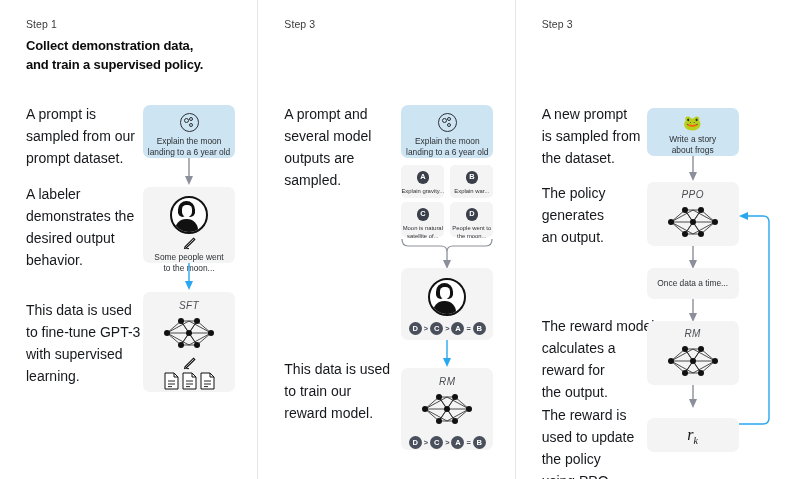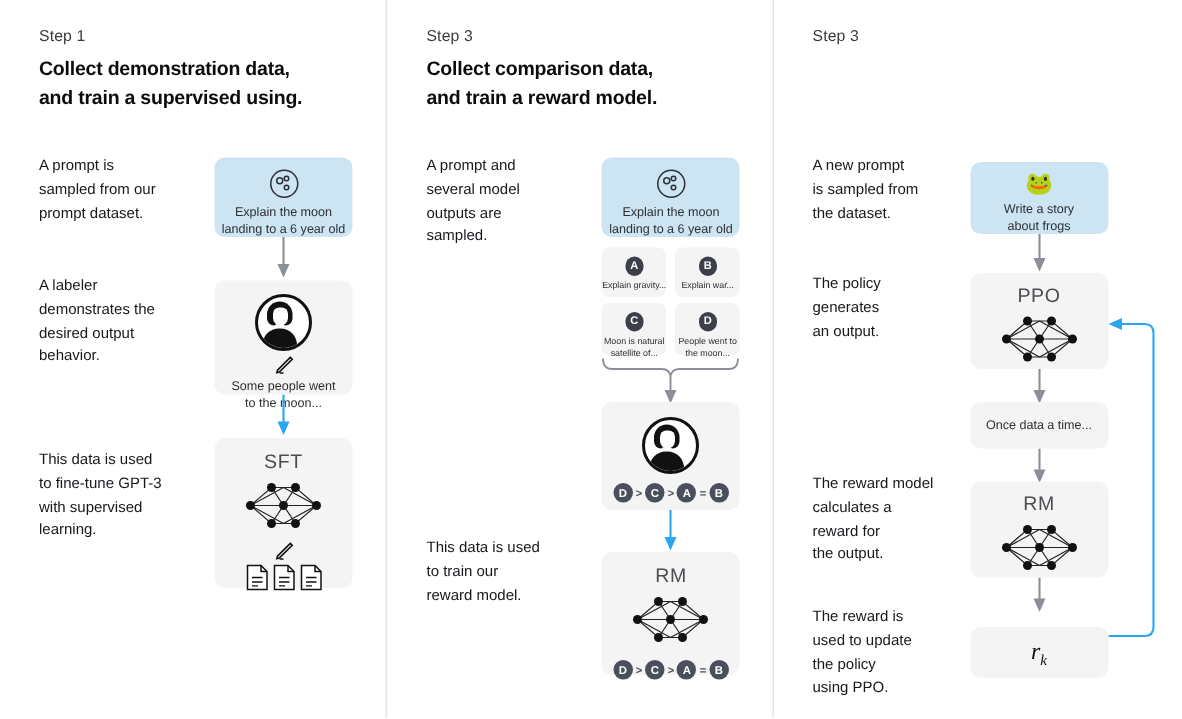--- a/index.html
+++ b/index.html
@@ -39,21 +39,21 @@
     line-height: 1.45;
     letter-spacing: -.15px;
     margin: 0;
     color: #0b0b0b;
     white-space: pre-line;
   }
 
   .body-row {
     position: absolute;
     left: 26px;
-    font-size: 10px;
+    font-size: 14px;
     line-height: 1.58;
     color: #16181c;
     white-space: pre-line;
     width: 115px;
   }
 
   
   .node {
     position: absolute;
     box-sizing: border-box;
@@ -62,23 +62,24 @@
     text-align: center;
   }
   .node.blue { background: #cde4f2; }
   .node .cap {
     font-size: 8.4px;
     line-height: 1.35;
     color: #2d3034;
     white-space: pre-line;
   }
   .node .tag {
-    font-size: 13px;
+    font-size: 10px;
     letter-spacing: .45px;
     color: #4a4d52;
+    font-style: italic;
   }
 
   
   .moon {
     width: 17px; height: 17px; border-radius: 50%;
     border: 1.3px solid #2d3034;
     margin: 0 auto 4px; position: relative;
   }
   .moon i {
     position: absolute; border-radius: 50%;
@@ -170,21 +171,21 @@
   .loop  { position: absolute; }
 </style>
 </head>
 <body>
 
 <div class="board">
 
   <div class="column">
     <p class="step-label">Step 1</p>
     <p class="step-title">Collect demonstration data,
-and train a supervised using.</p>
+and train a supervised policy.</p>
 
     <div class="body-row" style="top:103px;">A prompt is
 sampled from our
 prompt dataset.</div>
     <div class="body-row" style="top:183px;">A labeler
 demonstrates the
 desired output
 behavior.</div>
     <div class="body-row" style="top:299px;">This data is used
 to fine-tune GPT-3
@@ -276,22 +277,20 @@
               <line x1="4" y1="12" x2="11" y2="12"></line>
               <line x1="4" y1="14.6" x2="8" y2="14.6"></line>
             </g>
         </svg>
       </div>
     </div>
   </div>
 
   <div class="column">
     <p class="step-label">Step 3</p>
-    <p class="step-title">Collect comparison data,
-and train a reward model.</p>
 
     <div class="body-row" style="top:103px;">A prompt and
 several model
 outputs are
 sampled.</div>
     <div class="body-row" style="top:358px;">This data is used
 to train our
 reward model.</div>
 
     <div class="node blue" style="left:143px; top:105px; width:92px; height:53px; padding-top:8px;">

